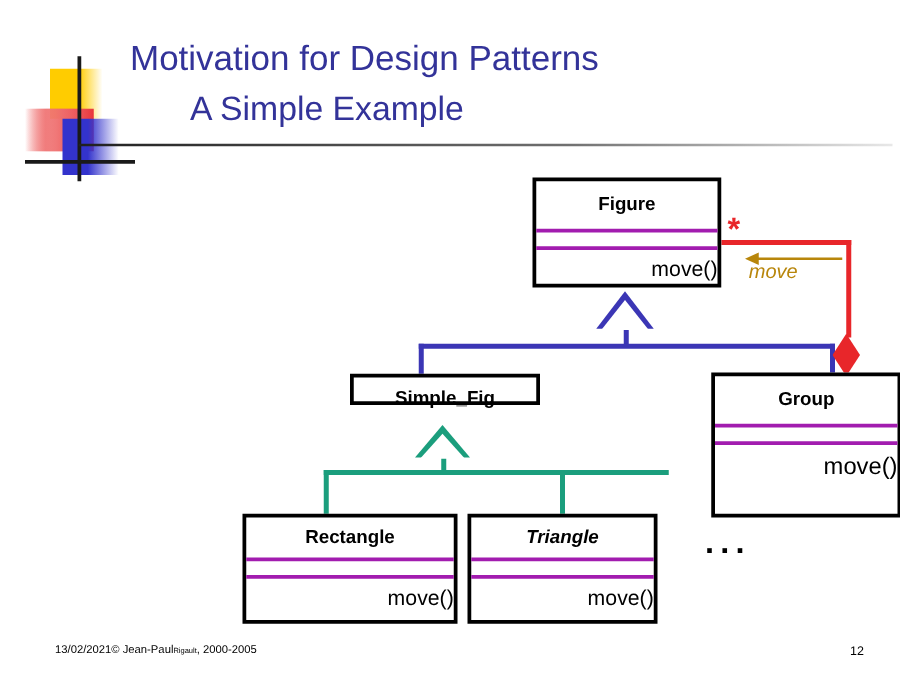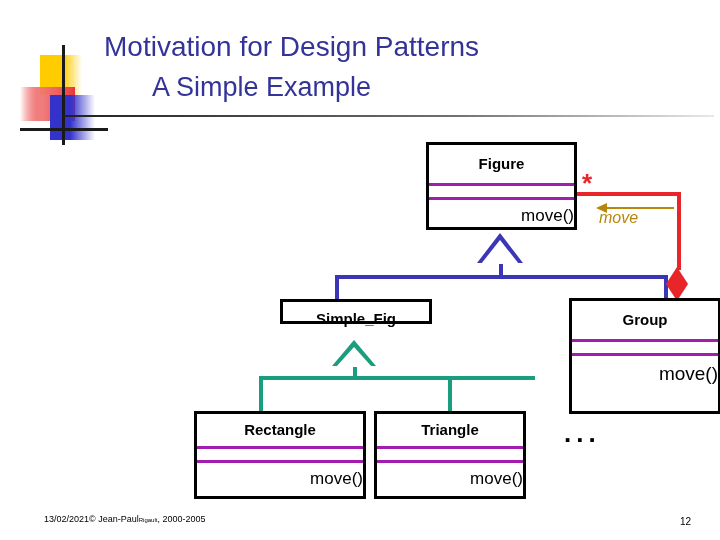--- a/index.html
+++ b/index.html
@@ -54,21 +54,21 @@
   
   #box-group{left:545px;top:298px;width:152px;height:116px;margin-left:24px;}
   #box-group .name{line-height:38px;}
   #box-group .op{line-height:36px;font-size:19px;}
   
   #box-rect{left:194px;top:411px;width:172px;height:88px;}
   #box-rect .name{line-height:32px;}
   #box-rect .op{line-height:32px;}
   
   #box-tri{left:374px;top:411px;width:152px;height:88px;}
-  #box-tri .name{line-height:32px;}
+  #box-tri .name{line-height:32px;font-style:italic;}
   #box-tri .op{line-height:32px;}
 
   
   .ln{position:absolute;}
   .blue{background:#3B36B5;}
   .teal{background:#1B9E7D;}
   .red{background:#E8262A;}
 
   
   #b-stem{left:499px;top:262px;width:4px;height:16px;}

